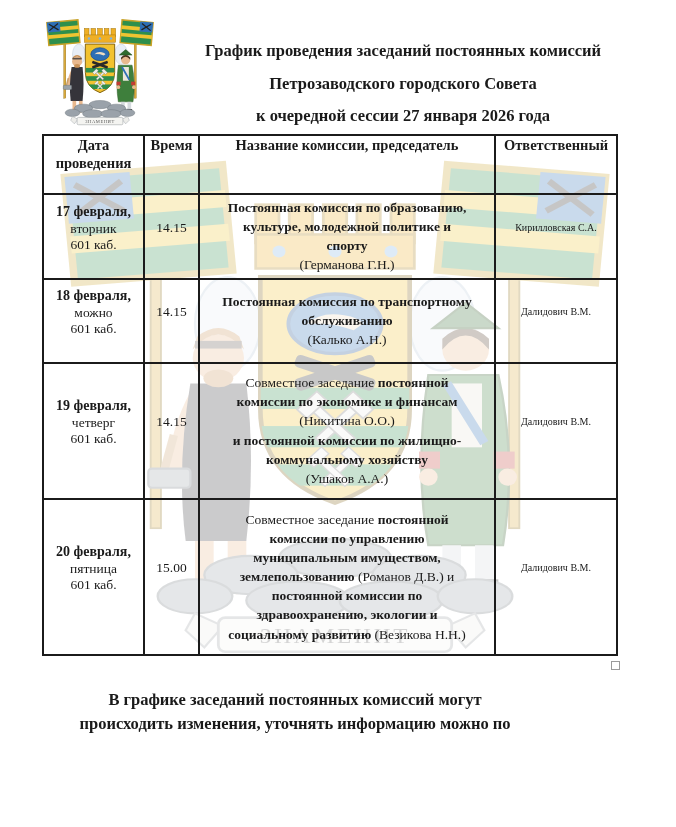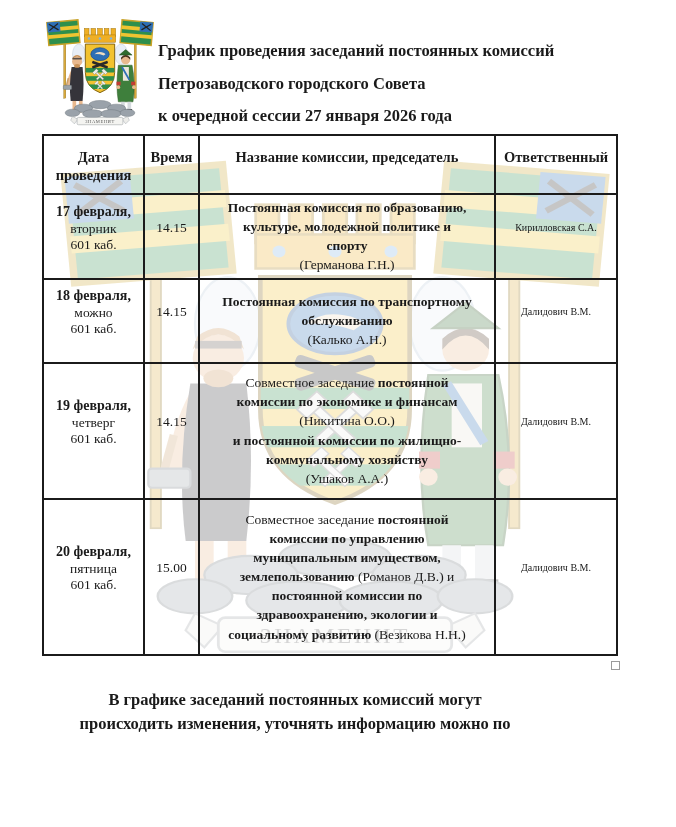--- a/index.html
+++ b/index.html
@@ -5,29 +5,29 @@
   html,body { margin:0; padding:0; }
   body {
     width:676px; height:827px; position:relative; background:#ffffff;
     font-family:"Liberation Serif","DejaVu Serif",serif; color:#1a1a1a; overflow:hidden;
   }
   .defs-holder { position:absolute; width:0; height:0; overflow:hidden; }
 
   .watermark { position:absolute; left:55px; top:128px; width:560px; height:562px; opacity:0.25; z-index:0; }
   .logo { position:absolute; left:45px; top:12px; width:110px; height:121px; z-index:2; }
 
-  .title { position:absolute; left:158px; top:41px; width:490px; 
+  .title { position:absolute; left:158px; top:41px; width:490px; text-align:center;
            font-weight:bold; font-size:16.5px; z-index:2; }
   .t-line { margin-bottom:12.5px; line-height:20px; }
 
   table.schedule { position:absolute; left:42px; top:134px; width:574px;
                    border-collapse:collapse; table-layout:fixed; z-index:1; }
   th, td { border:2px solid #1b1b1b; text-align:center; background:transparent; }
   thead tr { height:59px; }
-  th { font-size:14.5px; font-weight:bold; vertical-align:top; padding-top:12px; line-height:1.25; }
+  th { font-size:14.5px; font-weight:bold; vertical-align:top; padding-top:0; line-height:1.25; }
   tbody tr:nth-child(1) { height:78px; }
   tbody tr:nth-child(2) { height:84px; }
   tbody tr:nth-child(3) { height:136px; }
   tbody tr:nth-child(4) { height:156px; }
   td.col-date { font-size:13.5px; vertical-align:middle; padding:2px 2px 18px 2px; line-height:1.18; }
   .d-main { font-weight:bold; font-size:14px; }
   td.col-time { font-size:13.5px; vertical-align:middle; padding-bottom:18px; }
   td.col-comm { font-size:13.5px; vertical-align:middle; line-height:1.42; padding:3px 2px; }
   td.col-resp { font-size:10px; vertical-align:middle; padding:0 8px 18px 8px; line-height:1.3; }
   .b { font-weight:bold; }

